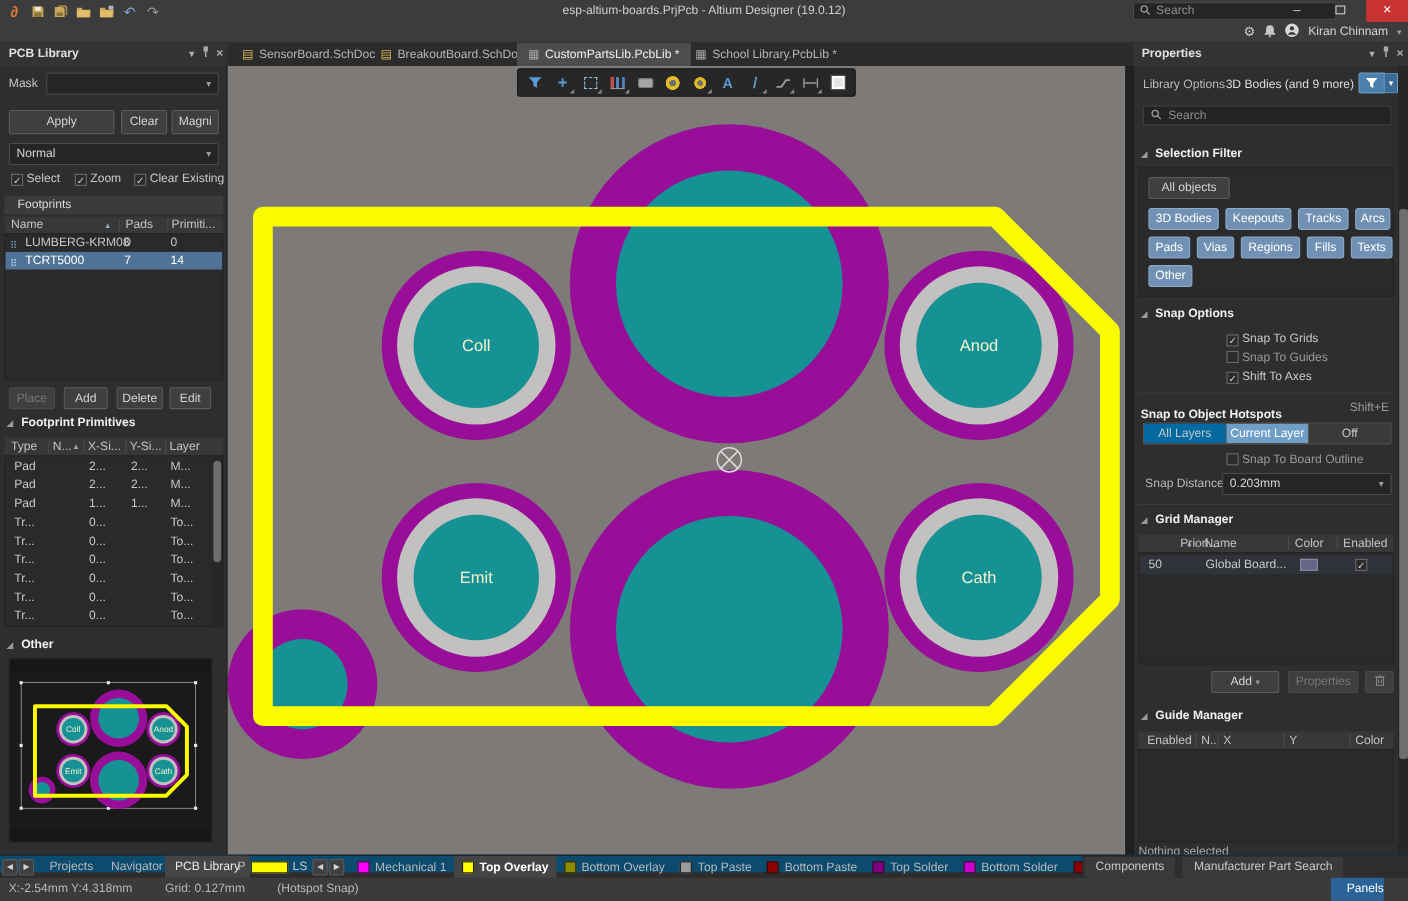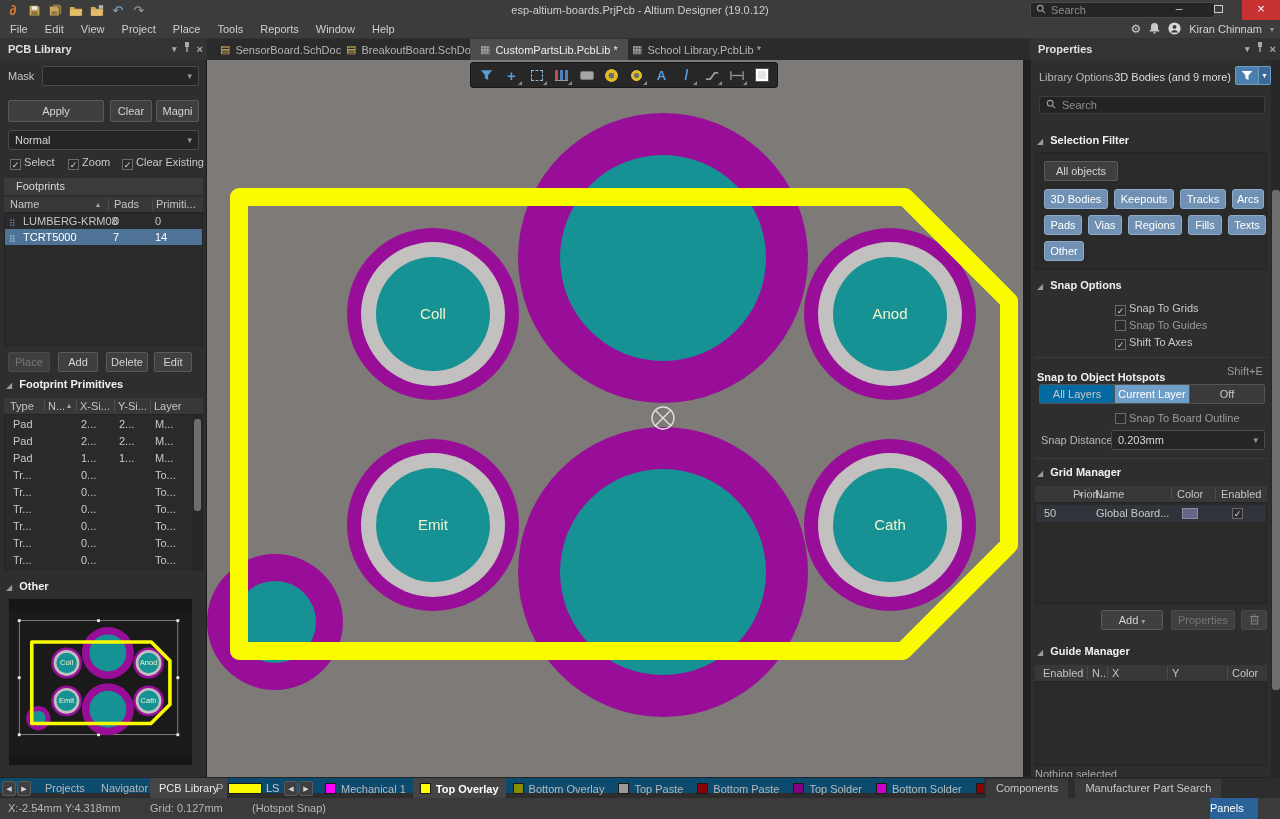--- a/index.html
+++ b/index.html
@@ -100,31 +100,20 @@
           <line x1="7.6" y1="7.6" x2="11" y2="11" stroke="#9a9a9a" stroke-width="1.4"></line>
         </svg></span>
     <span style="color:#8e8e8e;">Search</span>
   </div>
   <div class="win-btn" style="left:1160px;width:38px;">–</div>
   <div class="win-btn" style="left:1198px;width:40px;"><span style="display:inline-block;width:9px;height:8px;border:1px solid #ccc;margin-top:5px;"></span></div>
   <div class="win-btn" style="left:1242px;width:38px;background:var(--close-red);color:#fff;font-size:13px;">×</div>
 </div>
 
 <div class="abs" id="menubar">
-  <div class="abs" style="left:3px;top:0;">
-    <span class="menu-item">File</span>
-    <span class="menu-item">Edit</span>
-    <span class="menu-item">View</span>
-    <span class="menu-item">Project</span>
-    <span class="menu-item">Place</span>
-    <span class="menu-item">Tools</span>
-    <span class="menu-item">Reports</span>
-    <span class="menu-item">Window</span>
-    <span class="menu-item">Help</span>
-  </div>
   <div class="abs" style="right:6px;top:0;display:flex;align-items:center;gap:8px;height:18px;">
     <span style="color:#c8c8c8;font-size:12px;">⚙</span>
     <span><svg width="11" height="12" viewBox="0 0 14 15">
           <path d="M7 1a4.5 4.5 0 0 1 4.5 4.5V10H13v2H1v-2h1.5V5.5A4.5 4.5 0 0 1 7 1z" fill="#c8c8c8"></path>
           <circle cx="7" cy="13.6" r="1.3" fill="#c8c8c8"></circle>
         </svg></span>
     <span><svg width="13" height="13" viewBox="0 0 16 16">
           <circle cx="8" cy="8" r="7.5" fill="#d8d8d8"></circle>
           <circle cx="8" cy="6" r="2.4" fill="#3c3c3c"></circle>
           <path d="M3.5 13a4.8 4.8 0 0 1 9 0z" fill="#3c3c3c"></path>
@@ -601,14 +590,14 @@
     <span class="rtab">Components</span>
     <span class="rtab">Manufacturer Part Search</span>
     <span class="rtab">Properties</span>
   </div>
 </div>
 
 <div class="abs" style="left:0;top:798px;width:1280px;height:21px;background:#3b3b3b;">
   <span class="abs" style="left:8px;top:0;line-height:21px;color:#b8b8b8;">X:-2.54mm Y:4.318mm</span>
   <span class="abs" style="left:150px;top:0;line-height:21px;color:#b8b8b8;">Grid: 0.127mm</span>
   <span class="abs" style="left:252px;top:0;line-height:21px;color:#b8b8b8;">(Hotspot Snap)</span>
-  <span class="abs" style="left:1210px;top:0;width:48px;height:21px;background:var(--panels-strip-blue);color:#fff;text-align:left;line-height:21px;">Panels</span>
+  <span class="abs" style="left:1210px;top:0;width:48px;height:21px;background:var(--panels-strip-blue);color:#fff;text-align:right;line-height:21px;">Panels</span>
 </div>
 
 </body></html>

